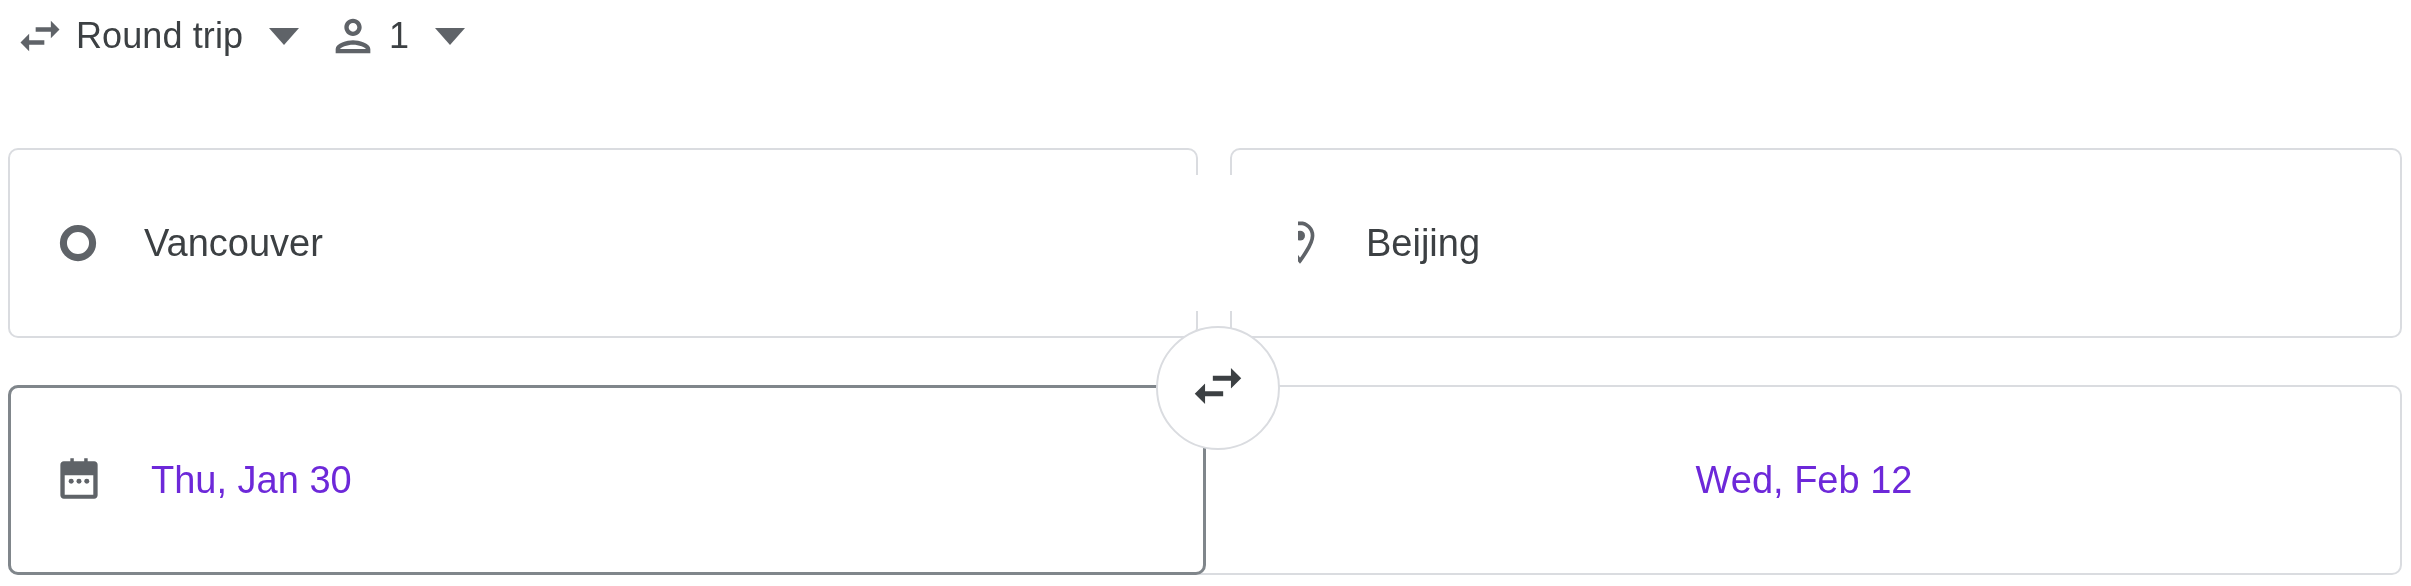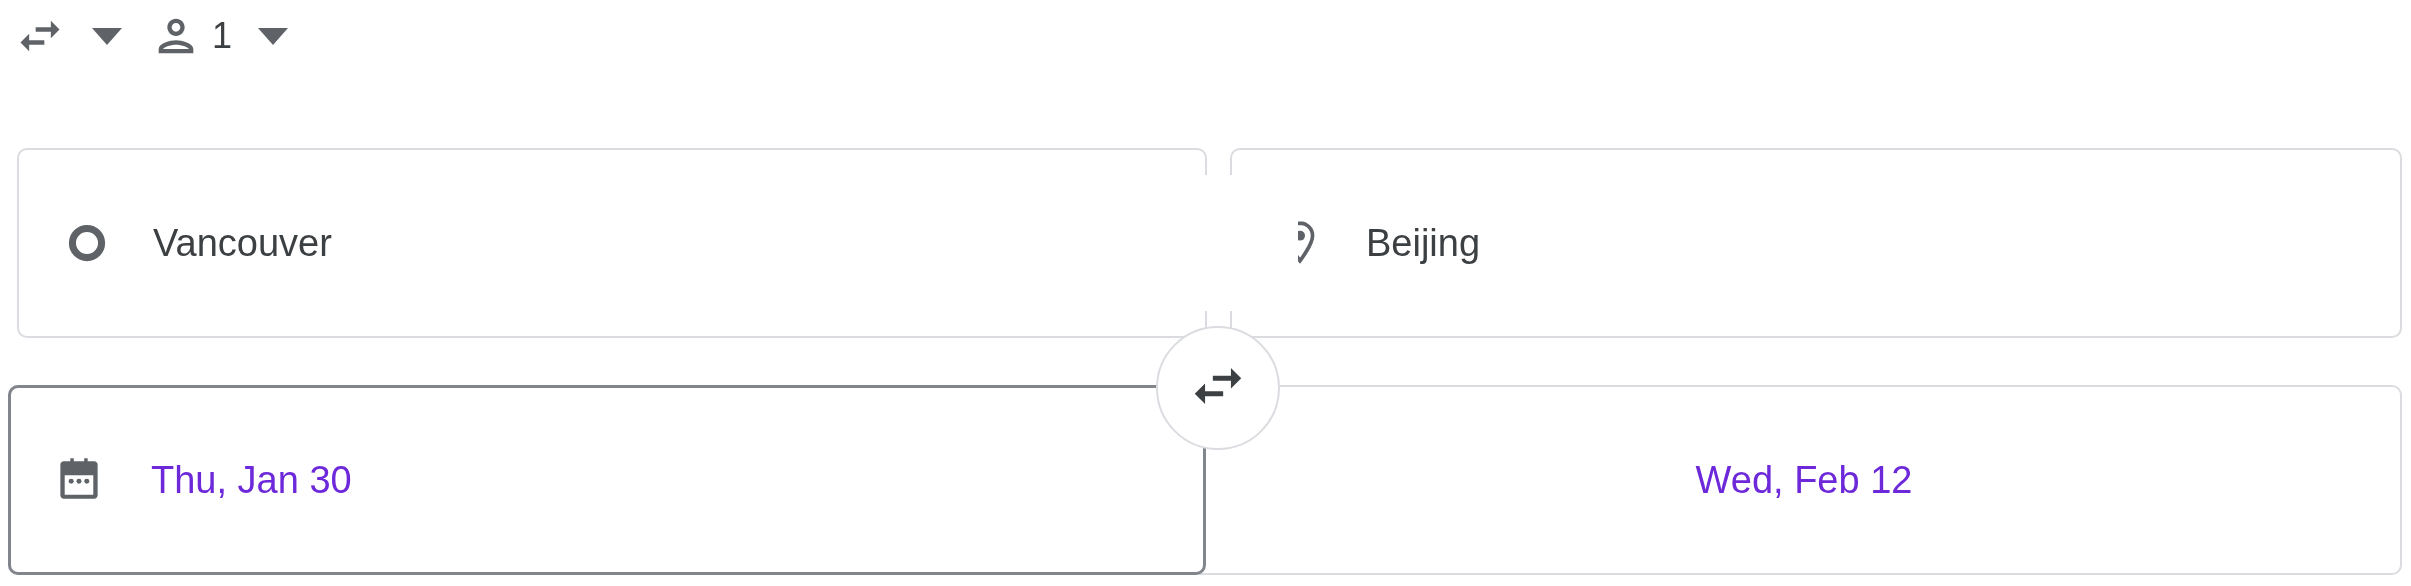--- a/index.html
+++ b/index.html
@@ -89,21 +89,21 @@
     box-sizing: border-box;
     background: #ffffff;
     border: 2px solid #dadce0;
     border-radius: 10px;
     display: flex;
     align-items: center;
     cursor: text;
   }
 
   #origin-box {
-    left: 9px;
+    left: 0;
     width: 1190px;
   }
 
   #destination-box {
     left: 1222px;
     width: 1172px;
   }
 
   
   .cutout {
@@ -233,20 +233,21 @@
 <div class="search-form">
 
   <div class="options-row">
 
     <div class="option" id="opt-trip">
       <span class="opt-icon">
         <svg width="52" height="52" viewBox="0 0 24 24" aria-hidden="true">
           <path fill="#5f6368" d="M6.99 11 3 15l3.99 4v-3H14v-2H6.99v-3zM21 9l-3.99-4v3H10v2h7.01v3L21 9z"></path>
         </svg>
       </span>
+      <span class="opt-label">Round trip</span>
       <span class="caret"></span>
     </div>
 
     <div class="option">
       <span class="opt-icon">
         <svg width="52" height="52" viewBox="0 0 24 24" aria-hidden="true">
           <path fill="#5f6368" d="M12 12c2.21 0 4-1.79 4-4s-1.79-4-4-4-4 1.79-4 4 1.79 4 4 4zm0-6c1.1 0 2 .9 2 2s-.9 2-2 2-2-.9-2-2 .9-2 2-2zm0 8c-2.67 0-8 1.34-8 4v2h16v-2c0-2.66-5.33-4-8-4zm-6 4c.22-.72 3.31-2 6-2 2.7 0 5.8 1.29 6 2H6z"></path>
         </svg>
       </span>
       <span class="opt-label">1</span>

